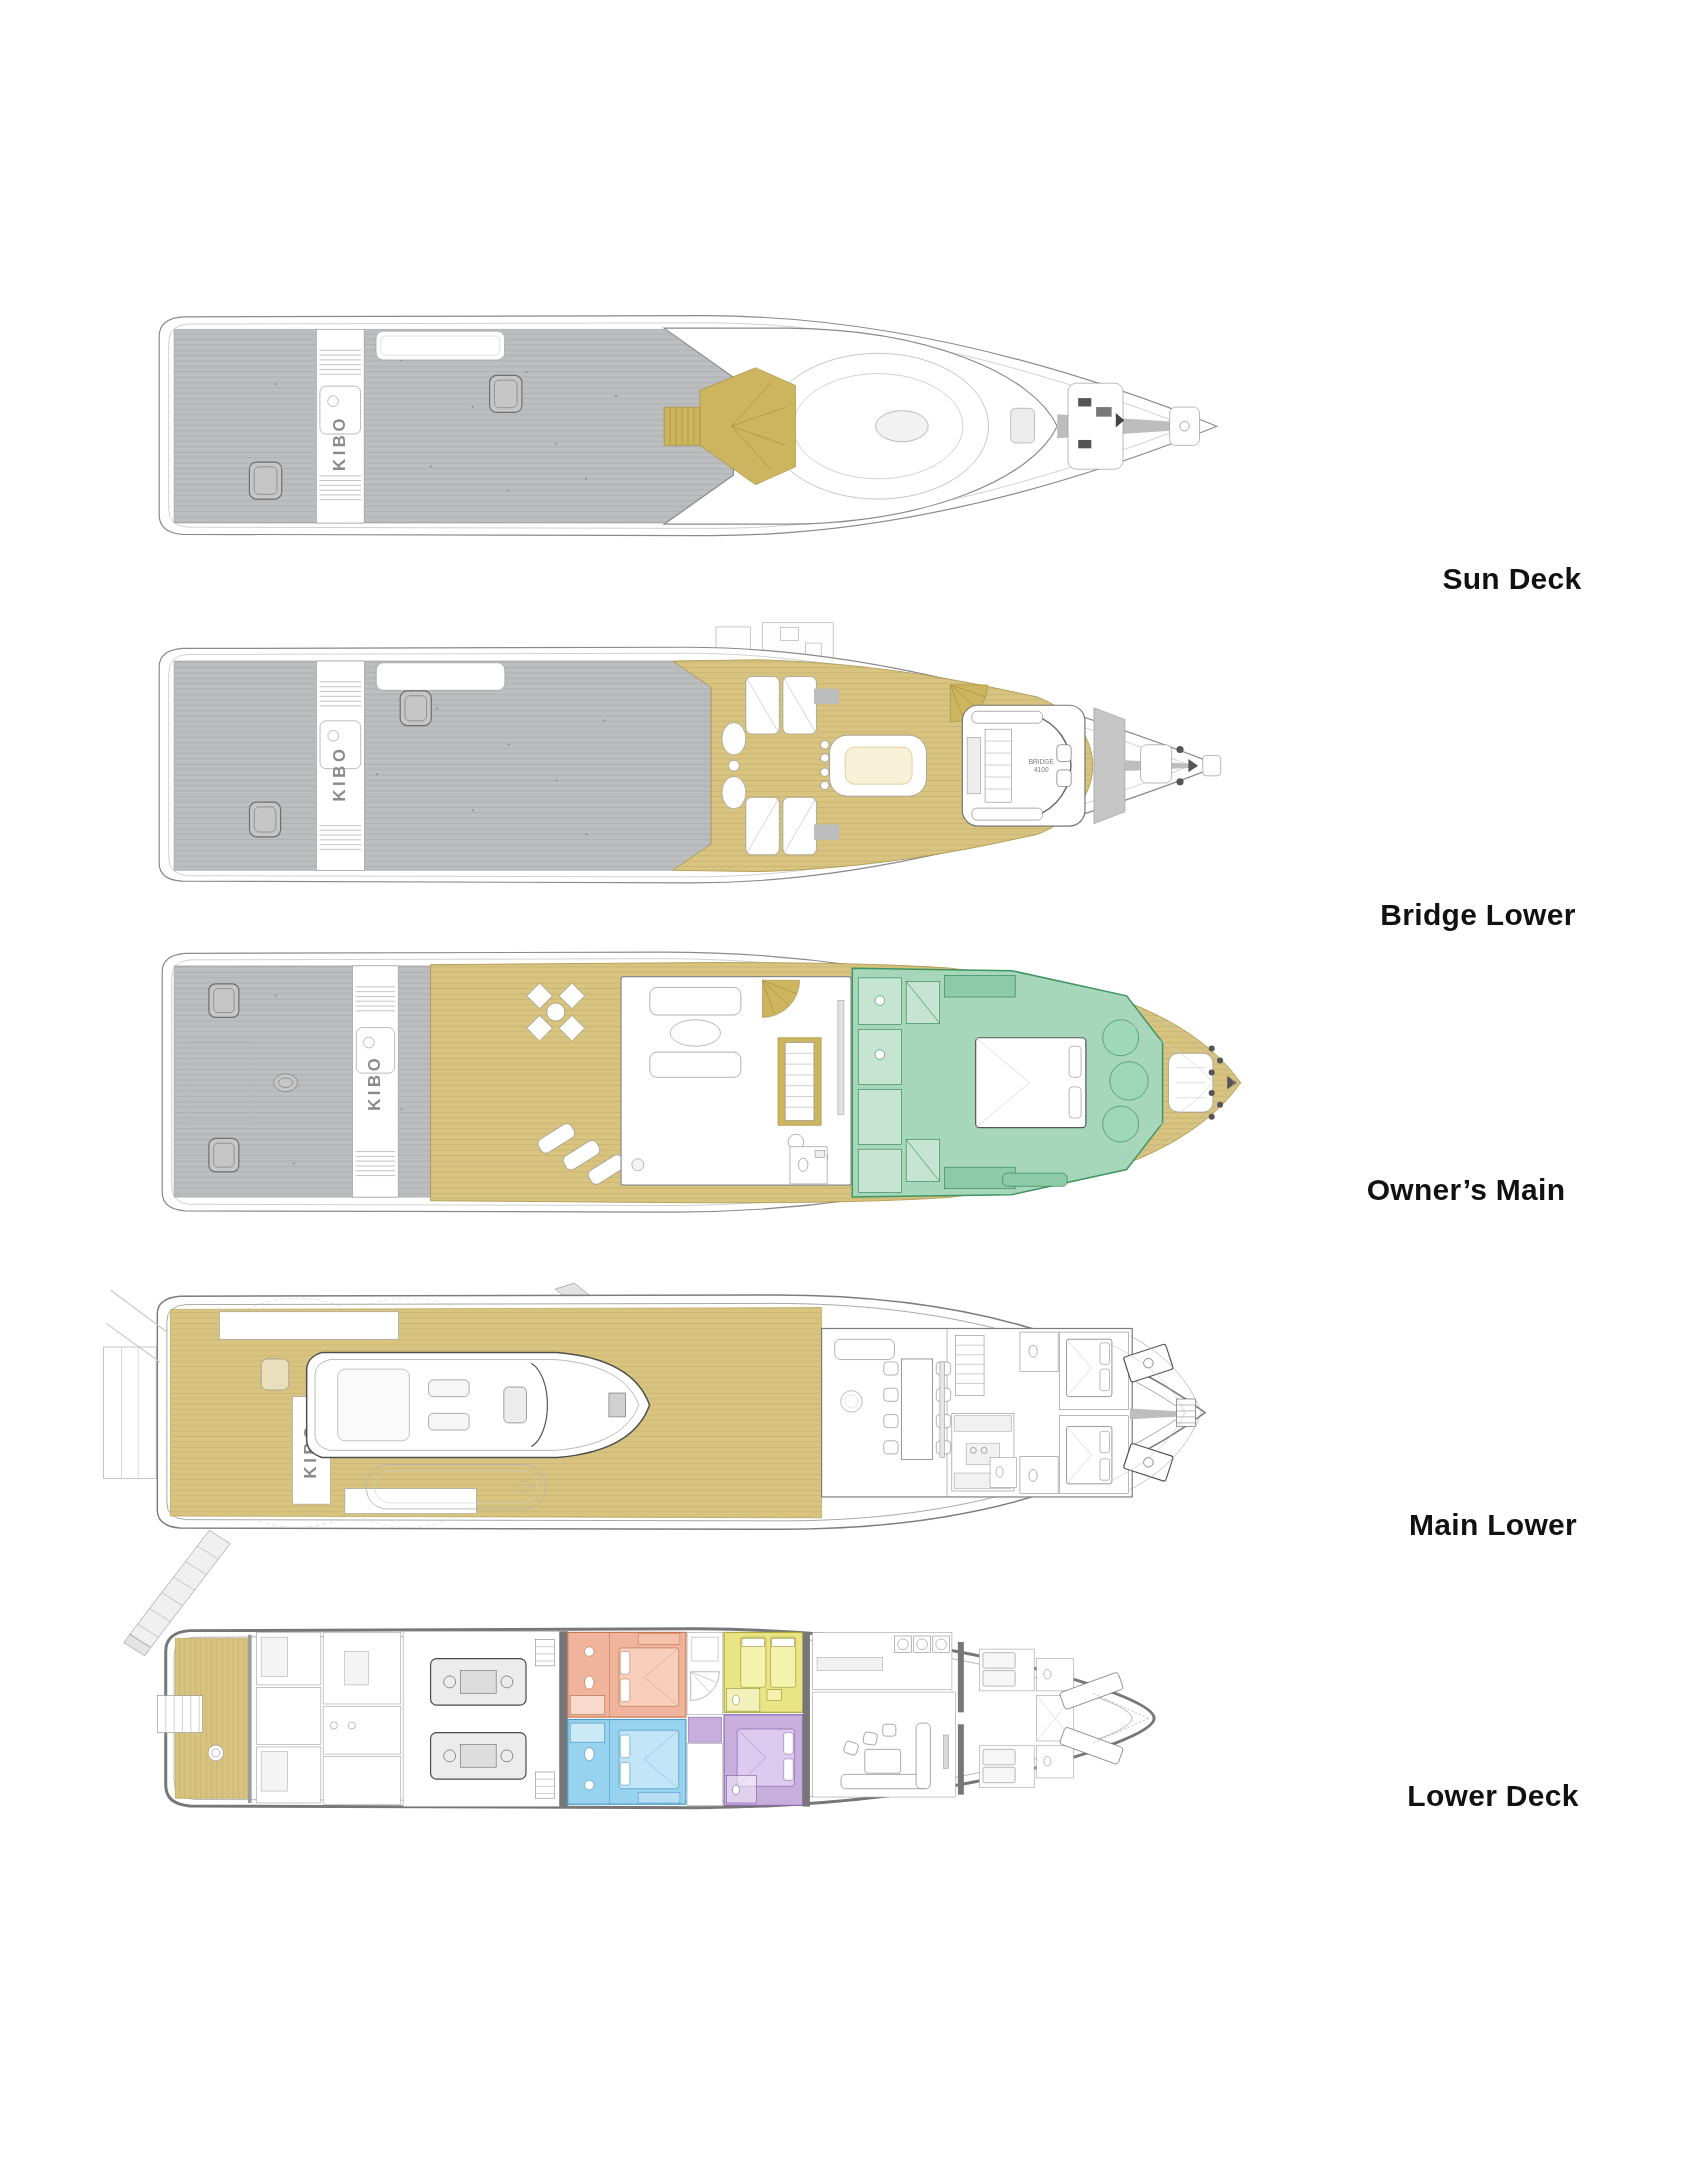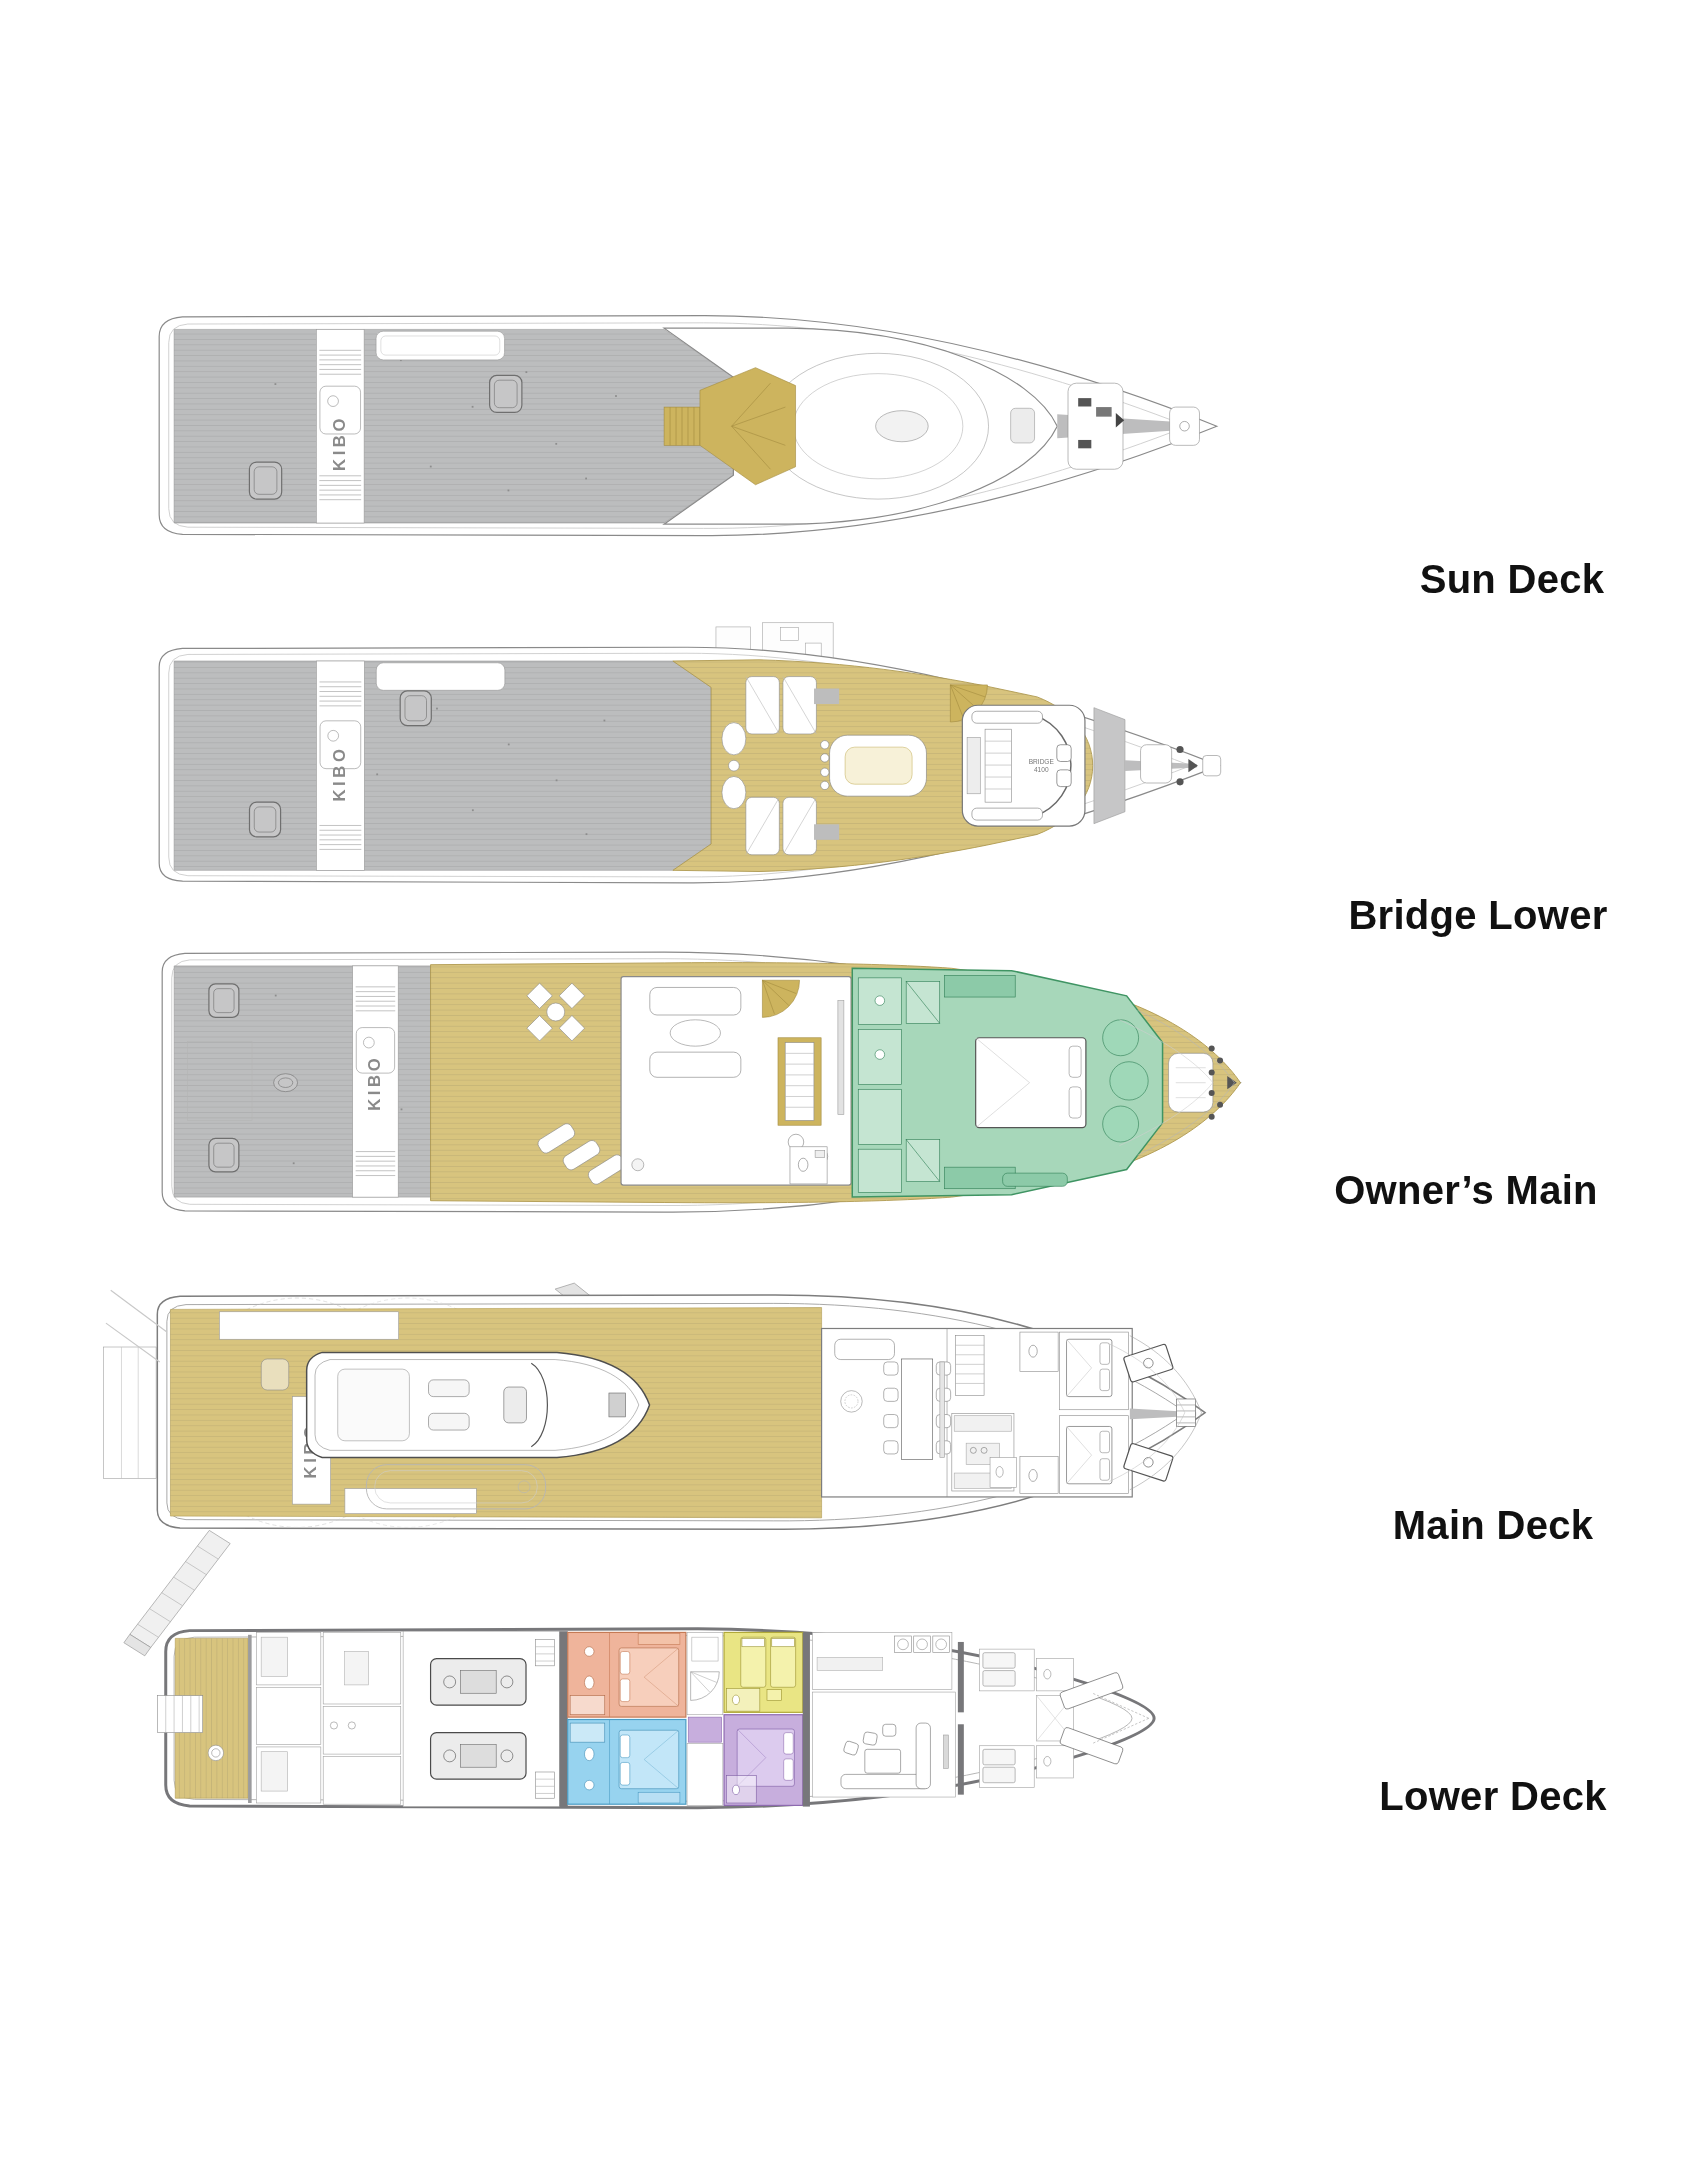--- a/index.html
+++ b/index.html
@@ -1,20 +1,20 @@
 <!DOCTYPE html>
 <html style="font-size:10.8px"><head>
 <meta charset="utf-8">
 <style>
   html,body{margin:0;padding:0;background:#ffffff;}
   .canvas{position:relative;width:1686px;height:2183px;background:#fff;overflow:hidden;
           font-family:"Liberation Sans",sans-serif;}
   .deck-svg{position:absolute;}
   .deck-label{position:absolute;transform:translate(-50%,-50%);font-weight:700;
-              font-size:40px;letter-spacing:0.3px;color:#111;white-space:nowrap;}
+              font-size:30px;letter-spacing:0.3px;color:#111;white-space:nowrap;}
   svg text{font-family:"Liberation Sans",sans-serif;}
   .kibo{font-size:28px;font-weight:700;letter-spacing:6px;fill:#8a8a8a;}
   .roomlbl{font-size:11px;fill:#777;}
 </style>
 </head>
 <body>
 
 <div class="canvas">
 
 <svg class="deck-svg" style="left:155px;top:293px" width="1207" height="270" viewBox="230 435 2020 400">
@@ -430,21 +430,21 @@
     <path d="M1874 1956 C1930 1985 1972 2028 1994 2085 C1972 2142 1930 2185 1874 2214" fill="none" stroke="#9e9e9e"></path>
     <path d="M1840 1970 C1900 1998 1944 2036 1966 2085 C1944 2134 1900 2172 1840 2200" fill="none" stroke="#c4c4c4"></path>
   </g>
   <g>
     <polygon points="333,2282 368,2304 235,2478 200,2456" fill="#f0f0f0" stroke="#8a8a8a"></polygon>
     <path d="M313 2308L348 2330M293 2334L328 2356M273 2360L308 2382M253 2386L288 2408M233 2413L268 2435M213 2439L248 2461" stroke="#aaaaaa"></path>
     <polygon points="200,2456 235,2478 225,2492 190,2470" fill="#e4e4e4" stroke="#8a8a8a"></polygon>
     <path d="M262 1950L168 1880M250 2000L160 1935" stroke="#c9c9c9" stroke-width="2"></path>
   </g>
 </svg>
-<div class="deck-label" style="left:1493px;top:1525px">Main Deck</div>
+<div class="deck-label" style="left:1493px;top:1525px">Main Lower</div>
 
 <svg class="deck-svg" style="left:155px;top:1598px" width="1187" height="243" viewBox="230 2370 1990 360">
   <defs>
     <pattern id="lv" width="9" height="4" patternUnits="userSpaceOnUse">
       <path d="M.5 0 V4" stroke="rgba(70,70,70,.22)" stroke-width="1"></path>
     </pattern>
   </defs>
   <g>
     <path d="M248 2436 Q248 2404 288 2401 L1140 2398 C1420 2400 1640 2440 1800 2492 Q1905 2527 1905 2548 Q1905 2569 1800 2604 C1640 2656 1420 2696 1140 2698 L288 2695 Q248 2692 248 2660 Z" fill="#ffffff" stroke="#77777a" stroke-width="5"></path>
     <path d="M262 2444 Q262 2414 296 2412 L1138 2409 C1405 2411 1615 2449 1770 2499 Q1868 2530 1868 2548 Q1868 2566 1770 2597 C1615 2647 1405 2685 1138 2687 L296 2684 Q262 2682 262 2652 Z" fill="none" stroke="#adadad" stroke-width="1.5"></path>

